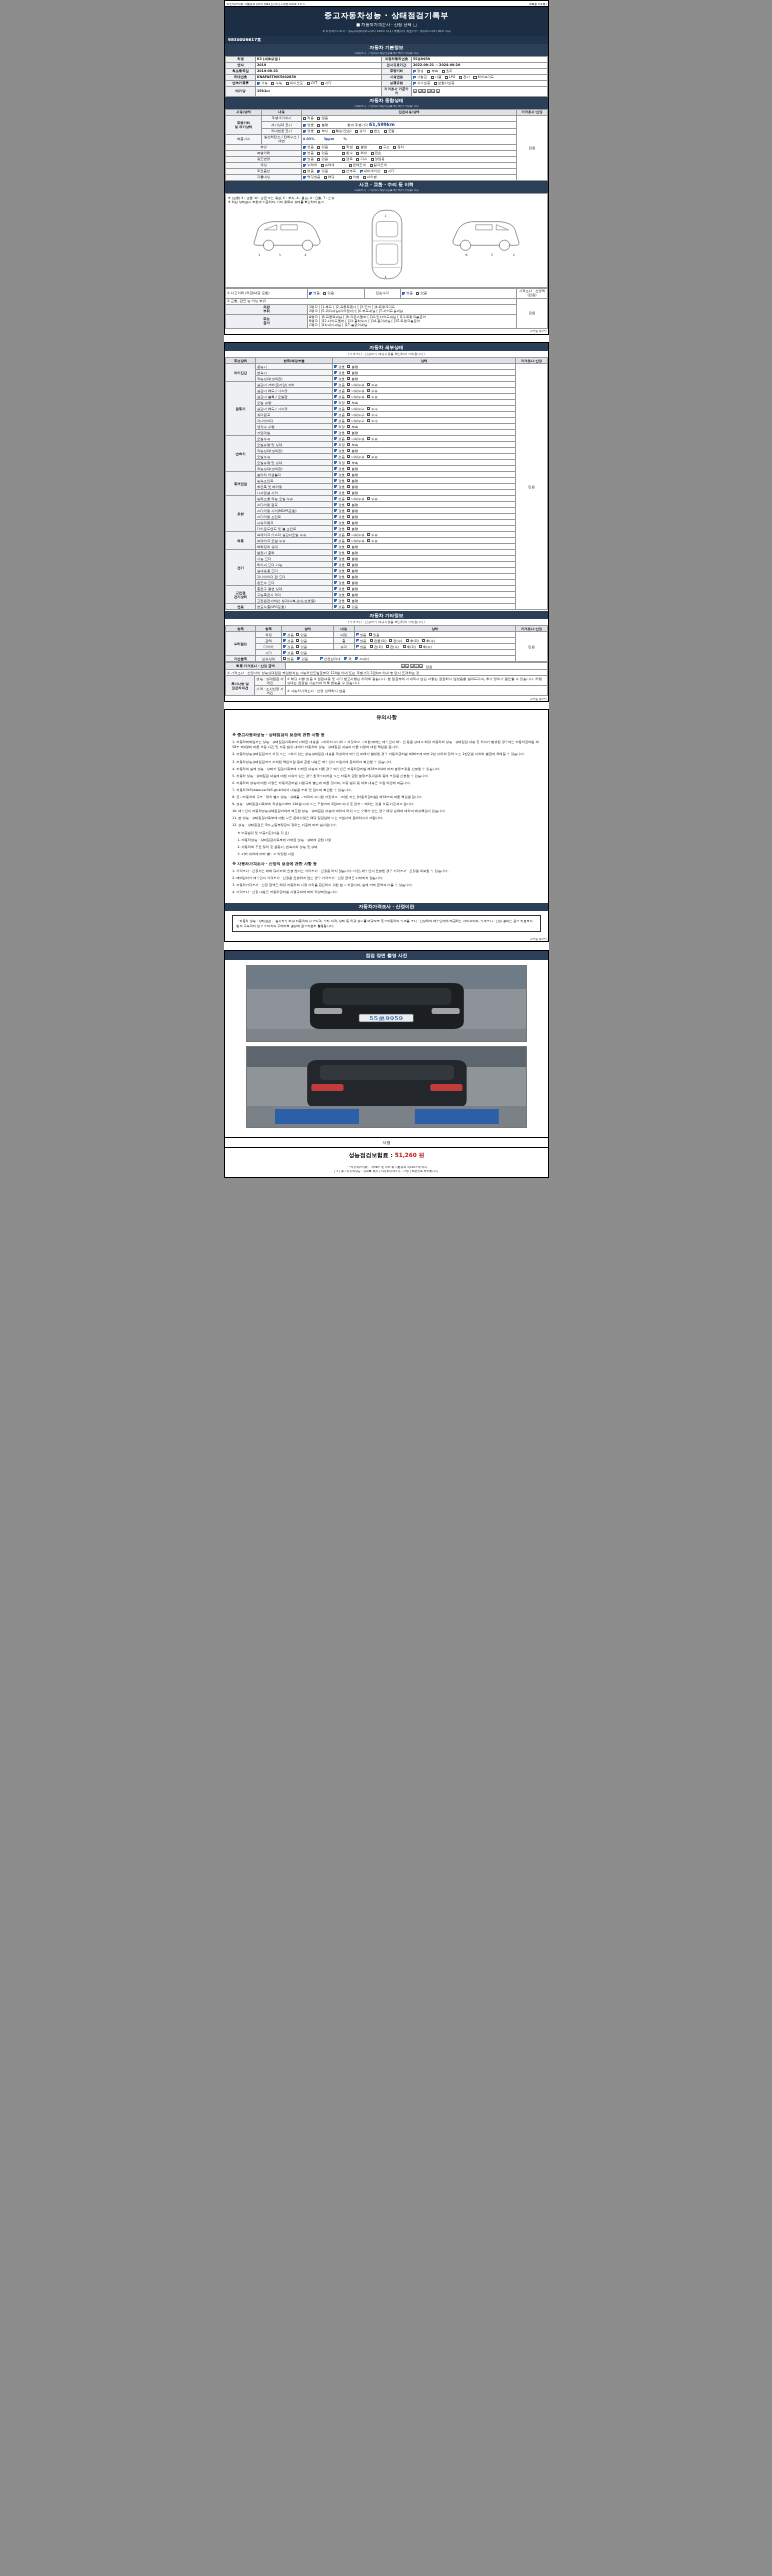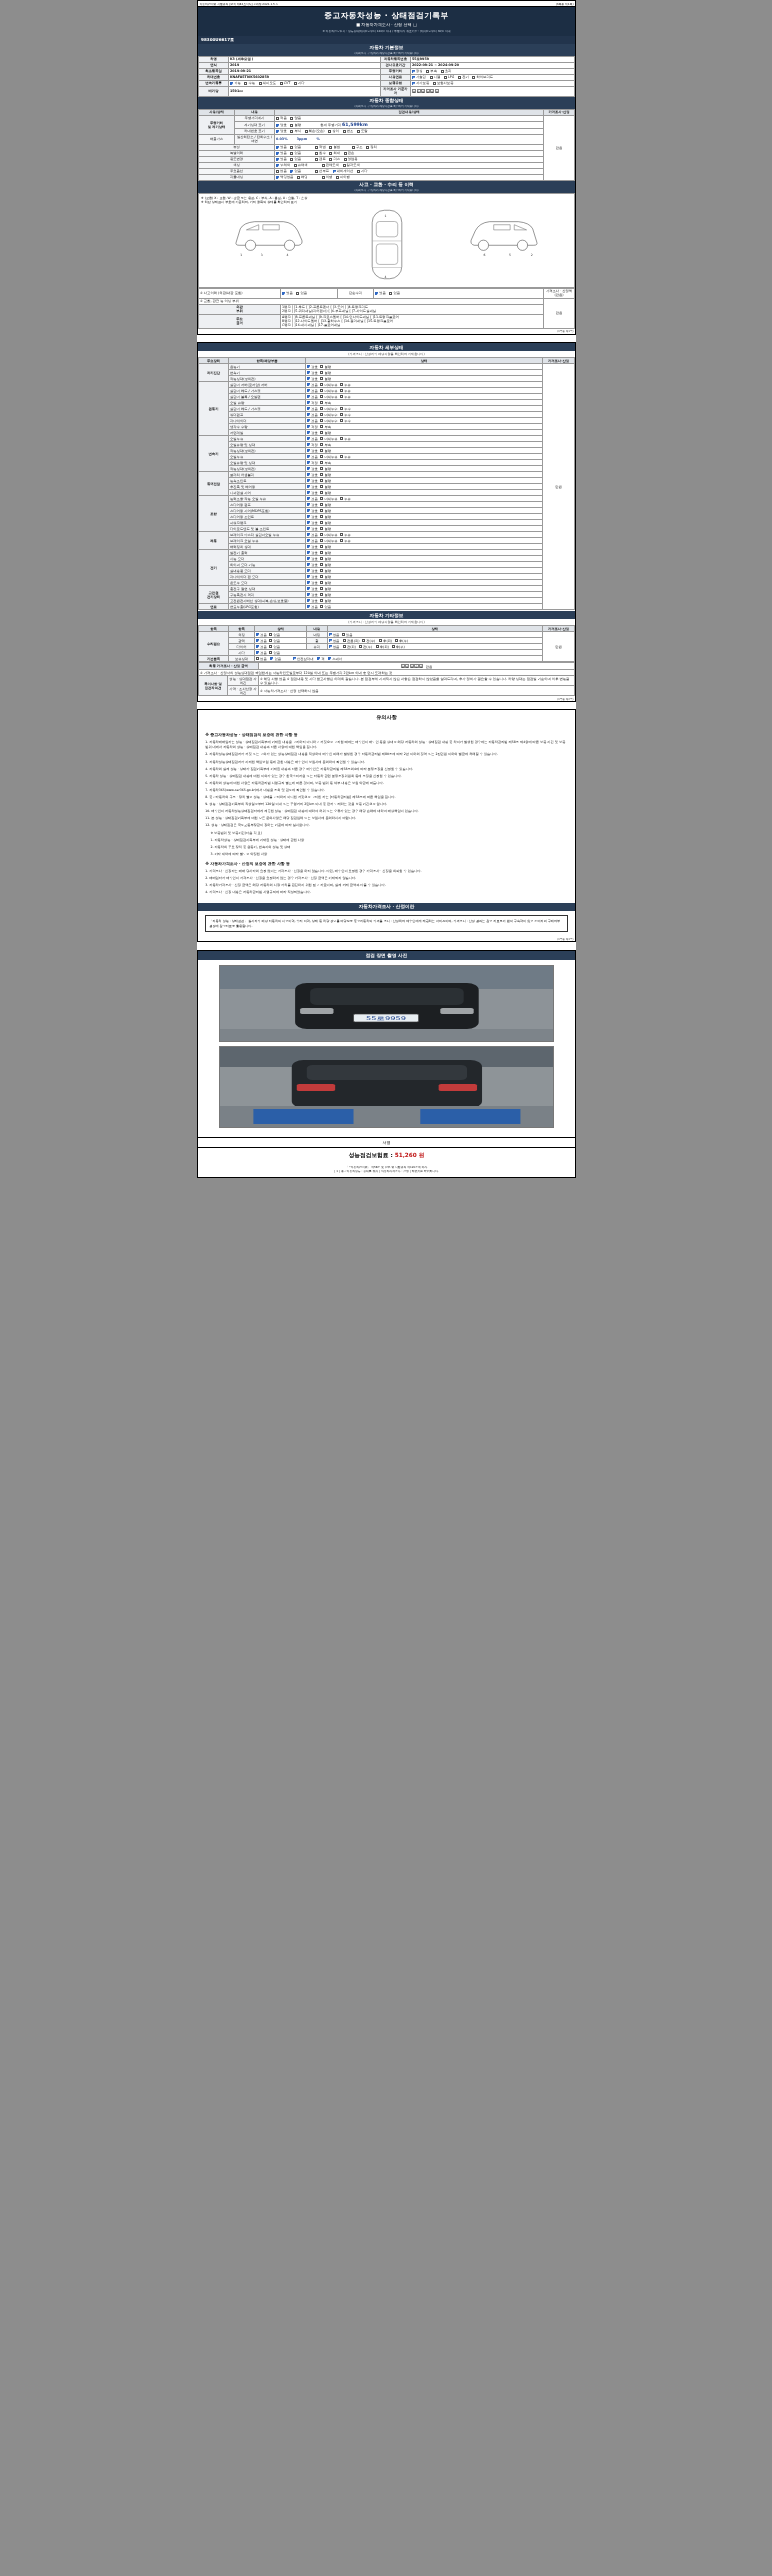--- a/index.html
+++ b/index.html
@@ -1,18 +1,18 @@
 <!DOCTYPE html>
 <html style="font-size:8.2px"><head>
 <meta charset="utf-8">
 <style>
   * { box-sizing: border-box; }
   html, body { margin:0; padding:0; background:#8d8d8d; font-family:"DejaVu Sans", sans-serif; }
   body { width:773px; }
-  .page { width:379px; margin:0 auto; background:#ffffff; position:relative; }
+  .page { width:325px; margin:0 auto; background:#ffffff; position:relative; }
   .sheet { border:0.5px solid #000; margin:0 auto 7.2px auto; background:#fff; }
 
   
   .t6 { font-size:3.1px; }
   .b { font-weight:bold; }
   .c { text-align:center; }
 
   
   .topbar { display:flex; justify-content:space-between; align-items:center;
             border-bottom:0.5px solid #000; font-size:2.8px; padding:0.5px 1.5px; color:#111; }

